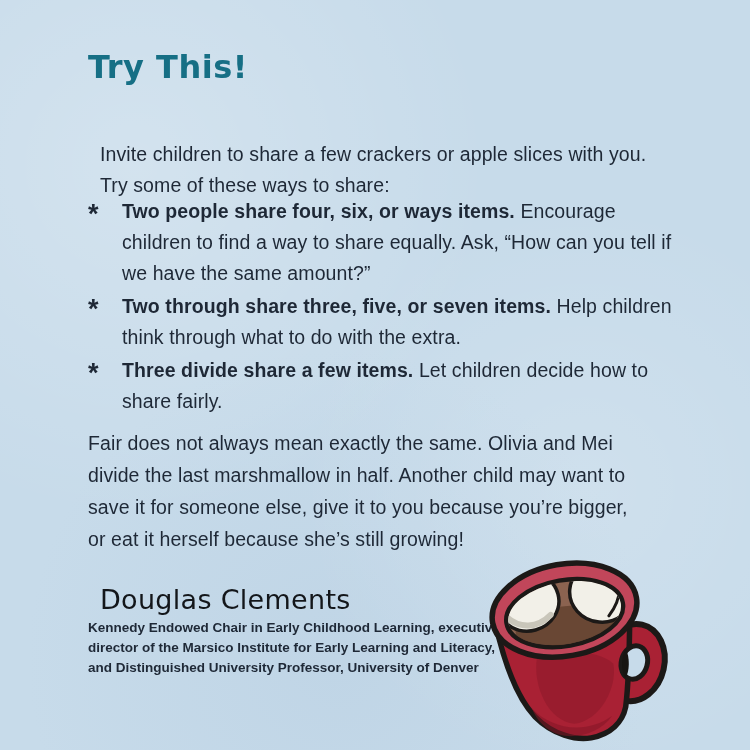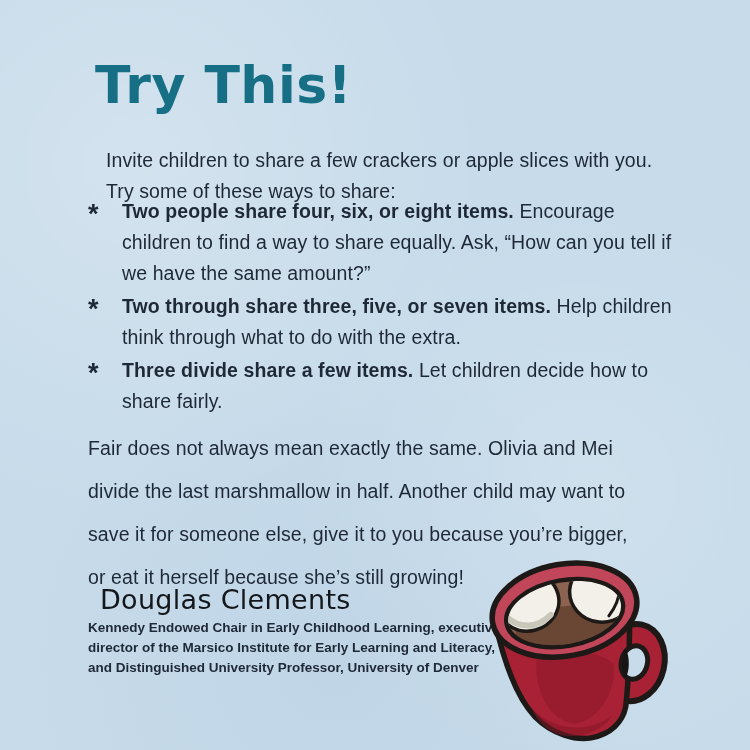--- a/index.html
+++ b/index.html
@@ -17,39 +17,39 @@
     background-color: #c7dbea;
     background-image:
       radial-gradient(circle at 18% 22%, rgba(255,255,255,0.22), rgba(255,255,255,0) 42%),
       radial-gradient(circle at 78% 65%, rgba(255,255,255,0.14), rgba(255,255,255,0) 38%),
       radial-gradient(circle at 45% 88%, rgba(170,195,218,0.25), rgba(170,195,218,0) 40%);
   }
   .title {
     position: absolute;
     left: 88px;
     top: 48px;
-    margin: 7px;
+    margin: 0;
     font-family: "DejaVu Sans", sans-serif;
-    font-size: 52px;
+    font-size: 32px;
     font-weight: bold;
     letter-spacing: 0.5px;
     color: #166f85;
   }
   .bodytext {
     color: #1e2836;
     font-size: 19.5px;
     line-height: 31px;
     letter-spacing: 0.1px;
   }
   .intro {
     position: absolute;
     left: 88px;
     top: 127px;
     width: 570px;
-    margin: 18px;
+    margin: 12px;
   }
   .bullets {
     position: absolute;
     left: 88px;
     top: 196px;
     width: 585px;
     margin: 0;
     padding: 0;
     list-style: none;
   }
@@ -66,21 +66,21 @@
     transform: translateY(3px);
     color: #1e2836;
   }
   .bullets strong { font-weight: 700; }
   .closing {
     position: absolute;
     left: 88px;
     top: 427px;
     width: 560px;
     margin: 0;
-    line-height: 43px;
+    line-height: 32px;
   }
   .author-name {
     position: absolute;
     left: 88px;
     top: 572px;
     margin: 12px;
     font-family: "DejaVu Sans", sans-serif;
     font-size: 27px;
     font-weight: normal;
     color: #13161a;
@@ -108,21 +108,21 @@
 
 <div class="page">
 
   <h1 class="title">Try This!</h1>
 
   <p class="intro bodytext">Invite children to share a few crackers or apple slices with you. Try some of these ways to share:</p>
 
   <ul class="bullets bodytext">
     <li>
         <span class="ast">*</span>
-        <span class="btext"><strong>Two people share four, six, or eight items.</strong><span> Encourage children to find a way to share equally. Ask, “How can you tell if we have the same amount?”</span></span>
+        <span class="btext"><strong>Two people share four, six, or ways items.</strong><span> Encourage children to find a way to share equally. Ask, “How can you tell if we have the same amount?”</span></span>
       </li>
     <li>
         <span class="ast">*</span>
         <span class="btext"><strong>Two through share three, five, or seven items.</strong><span> Help children think through what to do with the extra.</span></span>
       </li>
     <li>
         <span class="ast">*</span>
         <span class="btext"><strong>Three divide share a few items.</strong><span> Let children decide how to share fairly.</span></span>
       </li>
   </ul>

